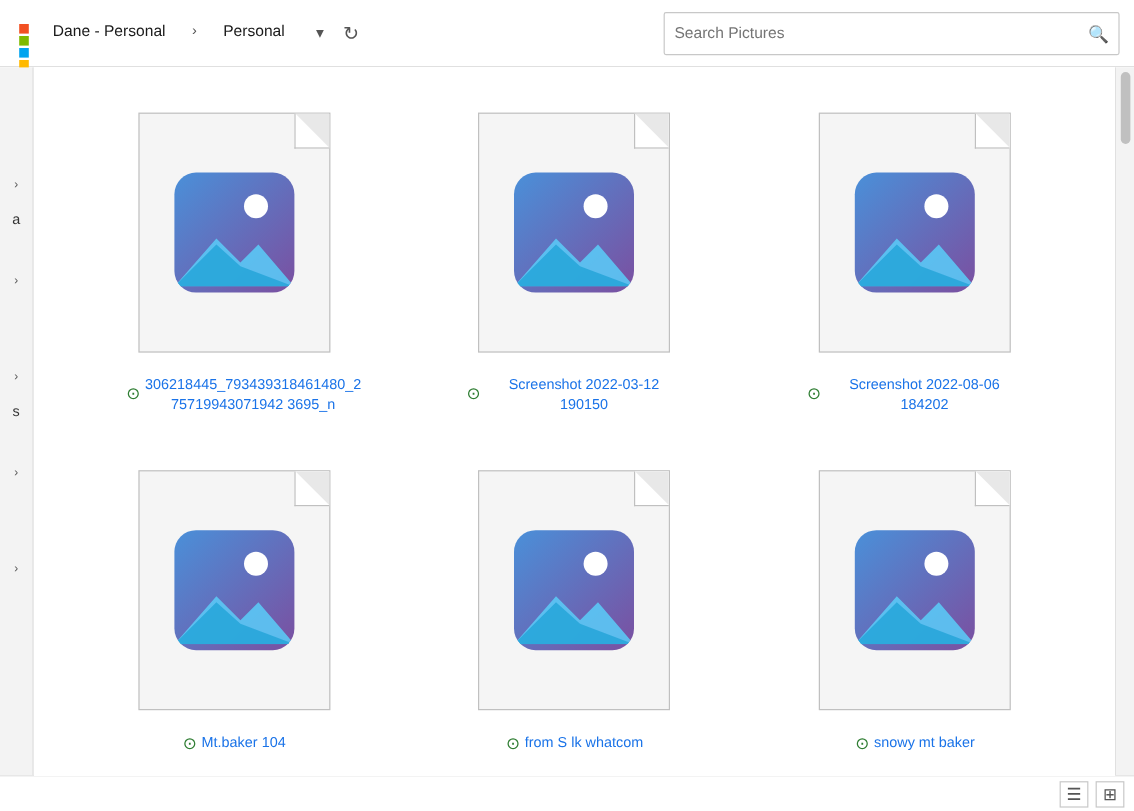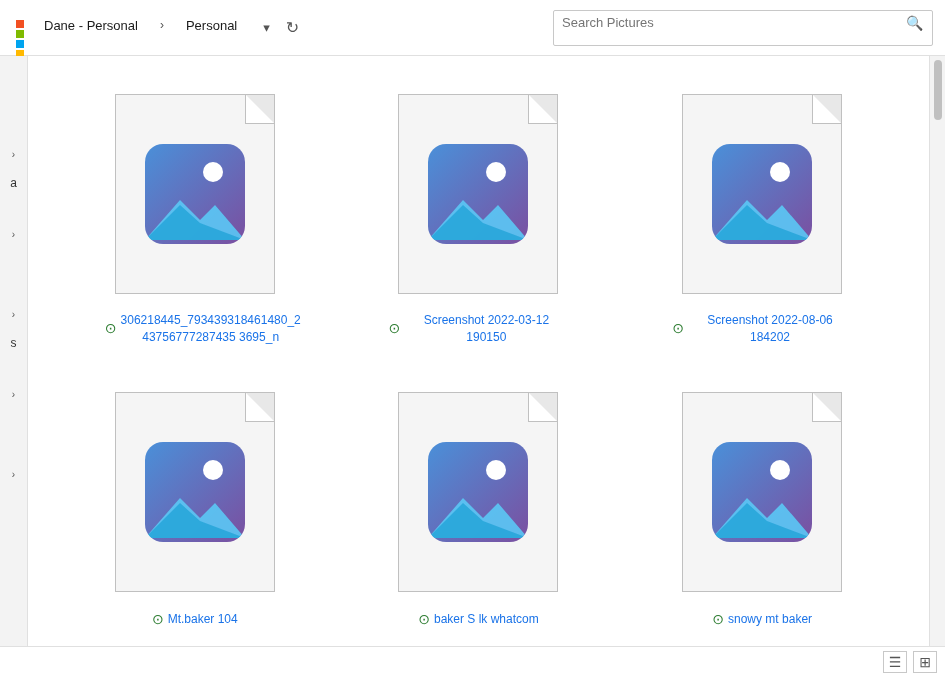--- a/index.html
+++ b/index.html
@@ -73,21 +73,21 @@
       cursor: pointer;
       color: #555;
       font-size: 16px;
       padding: 4px;
       display: flex;
       align-items: center;
     }
 
     .search-bar {
       display: flex;
-      align-items: flex-start;
+      align-items: center;
       border: 1px solid #c8c8c8;
       border-radius: 2px;
       padding: 4px 8px;
       flex: 1;
       max-width: 380px;
       margin-left: auto;
       height: 36px;
       background: #fff;
     }
 
@@ -378,21 +378,21 @@
                   <polygon points="0,55 35,15 55,35 70,20 100,55" fill="#5bc8f5" opacity="0.9"></polygon>
                   <polygon points="0,55 35,20 55,38 100,55" fill="#1a9fd4" opacity="0.7"></polygon>
                 </svg>
               </div>
             </div>
           </div>
         </div>
         <div class="file-label">
           <span class="check-icon">⊙</span>
           <span style="color:#1a73e8; font-size:12px;">306218445_793439318461480_2
-43756777287435 3695_n</span>
+75719943071942 3695_n</span>
         </div>
       </div>
 
       <div class="file-item">
         <div class="file-icon-wrapper">
           <div class="doc-paper">
             <div class="corner-fold"></div>
             <div class="photo-icon">
               <div class="photo-icon-sun"></div>
               <div class="photo-icon-mountain">
@@ -462,21 +462,21 @@
                 <svg viewBox="0 0 100 55" width="100" height="55">
                   <polygon points="0,55 35,15 55,35 70,20 100,55" fill="#5bc8f5" opacity="0.9"></polygon>
                   <polygon points="0,55 35,20 55,38 100,55" fill="#1a9fd4" opacity="0.7"></polygon>
                 </svg>
               </div>
             </div>
           </div>
         </div>
         <div class="file-label">
           <span class="check-icon">⊙</span>
-          <span style="color:#1a73e8; font-size:12px;">baker S lk whatcom</span>
+          <span style="color:#1a73e8; font-size:12px;">from S lk whatcom</span>
         </div>
       </div>
 
       <div class="file-item">
         <div class="file-icon-wrapper">
           <div class="doc-paper">
             <div class="corner-fold"></div>
             <div class="photo-icon">
               <div class="photo-icon-sun"></div>
               <div class="photo-icon-mountain">

